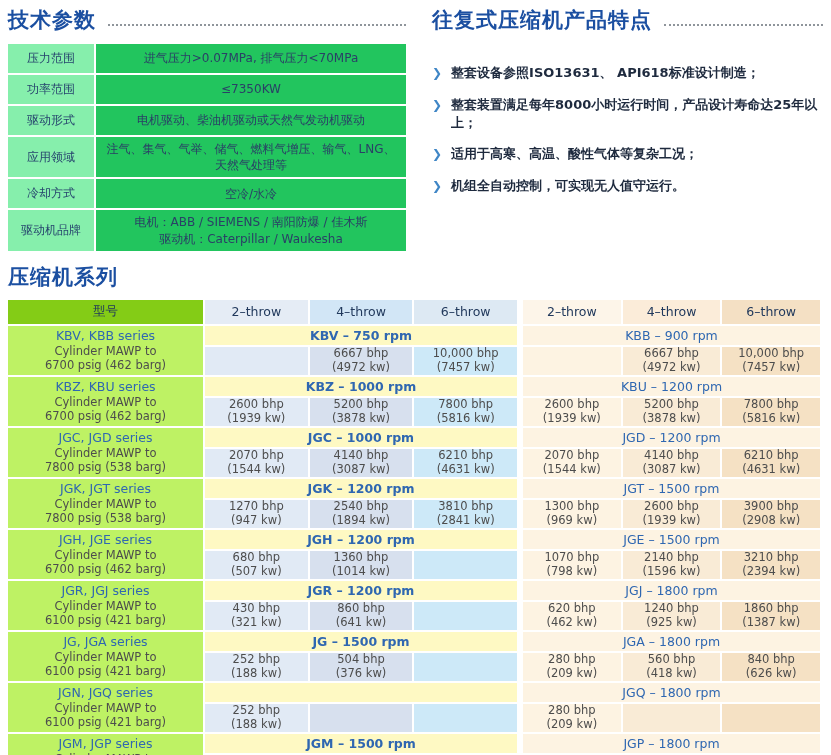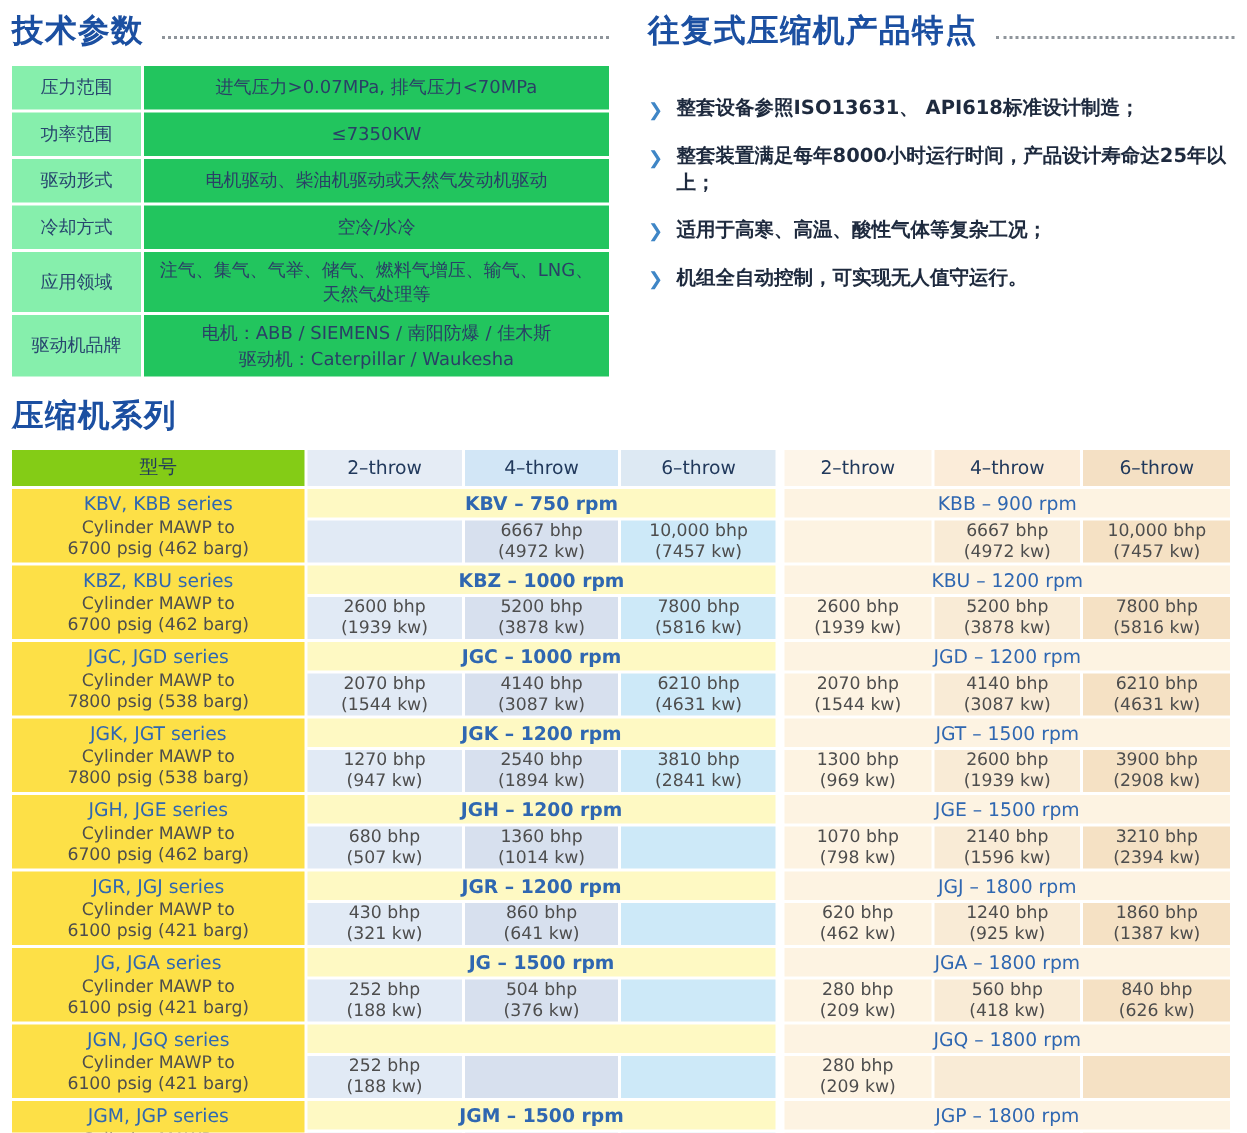--- a/index.html
+++ b/index.html
@@ -39,21 +39,21 @@
             display: flex; align-items: center; justify-content: center;
             font-size: 12.5px; color: #21395c; }
   .hhalf { display: flex; gap: 2px; margin-left: 2px; }
   .hhalf.l { width: 312px; flex: 0 0 312px; }
   .hhalf.r { width: 297px; flex: 0 0 297px; margin-left: 6px; }
   .hcell { flex: 1; height: 24px; display: flex; align-items: center; justify-content: center;
            font-size: 12.5px; color: #21395c; }
   .hl2 { background: #e5ecf5; } .hl4 { background: #d2e6f6; } .hl6 { background: #dde9f3; }
   .hr2 { background: #fdf5e9; } .hr4 { background: #fbecd9; } .hr6 { background: #f4e0c4; }
 
-  .gmodel { width: 195px; flex: 0 0 195px; background: #fde047; text-align: center;
+  .gmodel { width: 195px; flex: 0 0 195px; background: #bef264; text-align: center;
             display: flex; flex-direction: column; align-items: center; justify-content: center; padding: 2px; }
   .gname { color: #2f67b1; font-size: 12.5px; line-height: 1.3; }
   .gmawp { color: #4d4d4d; font-size: 11.5px; line-height: 1.25; white-space: pre-line; }
 
   .ghalf { display: flex; flex-direction: column; margin-left: 2px; }
   .ghalf.l { width: 312px; flex: 0 0 312px; }
   .ghalf.r { width: 297px; flex: 0 0 297px; margin-left: 6px; }
   .grpm { height: 19px; display: flex; align-items: center; justify-content: center;
           color: #2f67b1; font-size: 12.5px; }
   .grpm.bl { background: #fef9c3; font-weight: bold; }
@@ -85,26 +85,26 @@
         </div>
         <div class="trow">
           <div class="tlabel">功率范围</div>
           <div class="tvalue">≤7350KW</div>
         </div>
         <div class="trow">
           <div class="tlabel">驱动形式</div>
           <div class="tvalue">电机驱动、柴油机驱动或天然气发动机驱动</div>
         </div>
         <div class="trow">
+          <div class="tlabel">应用领域</div>
+          <div class="tvalue">注气、集气、气举、储气、燃料气增压、输气、LNG、天然气处理等</div>
+        </div>
+        <div class="trow">
           <div class="tlabel">冷却方式</div>
           <div class="tvalue">空冷/水冷</div>
-        </div>
-        <div class="trow">
-          <div class="tlabel">应用领域</div>
-          <div class="tvalue">注气、集气、气举、储气、燃料气增压、输气、LNG、天然气处理等</div>
         </div>
         <div class="trow">
           <div class="tlabel">驱动机品牌</div>
           <div class="tvalue">电机：ABB / SIEMENS / 南阳防爆 / 佳木斯
 驱动机：Caterpillar / Waukesha</div>
         </div>
       </div>
     </section>
 
     <section class="features">

